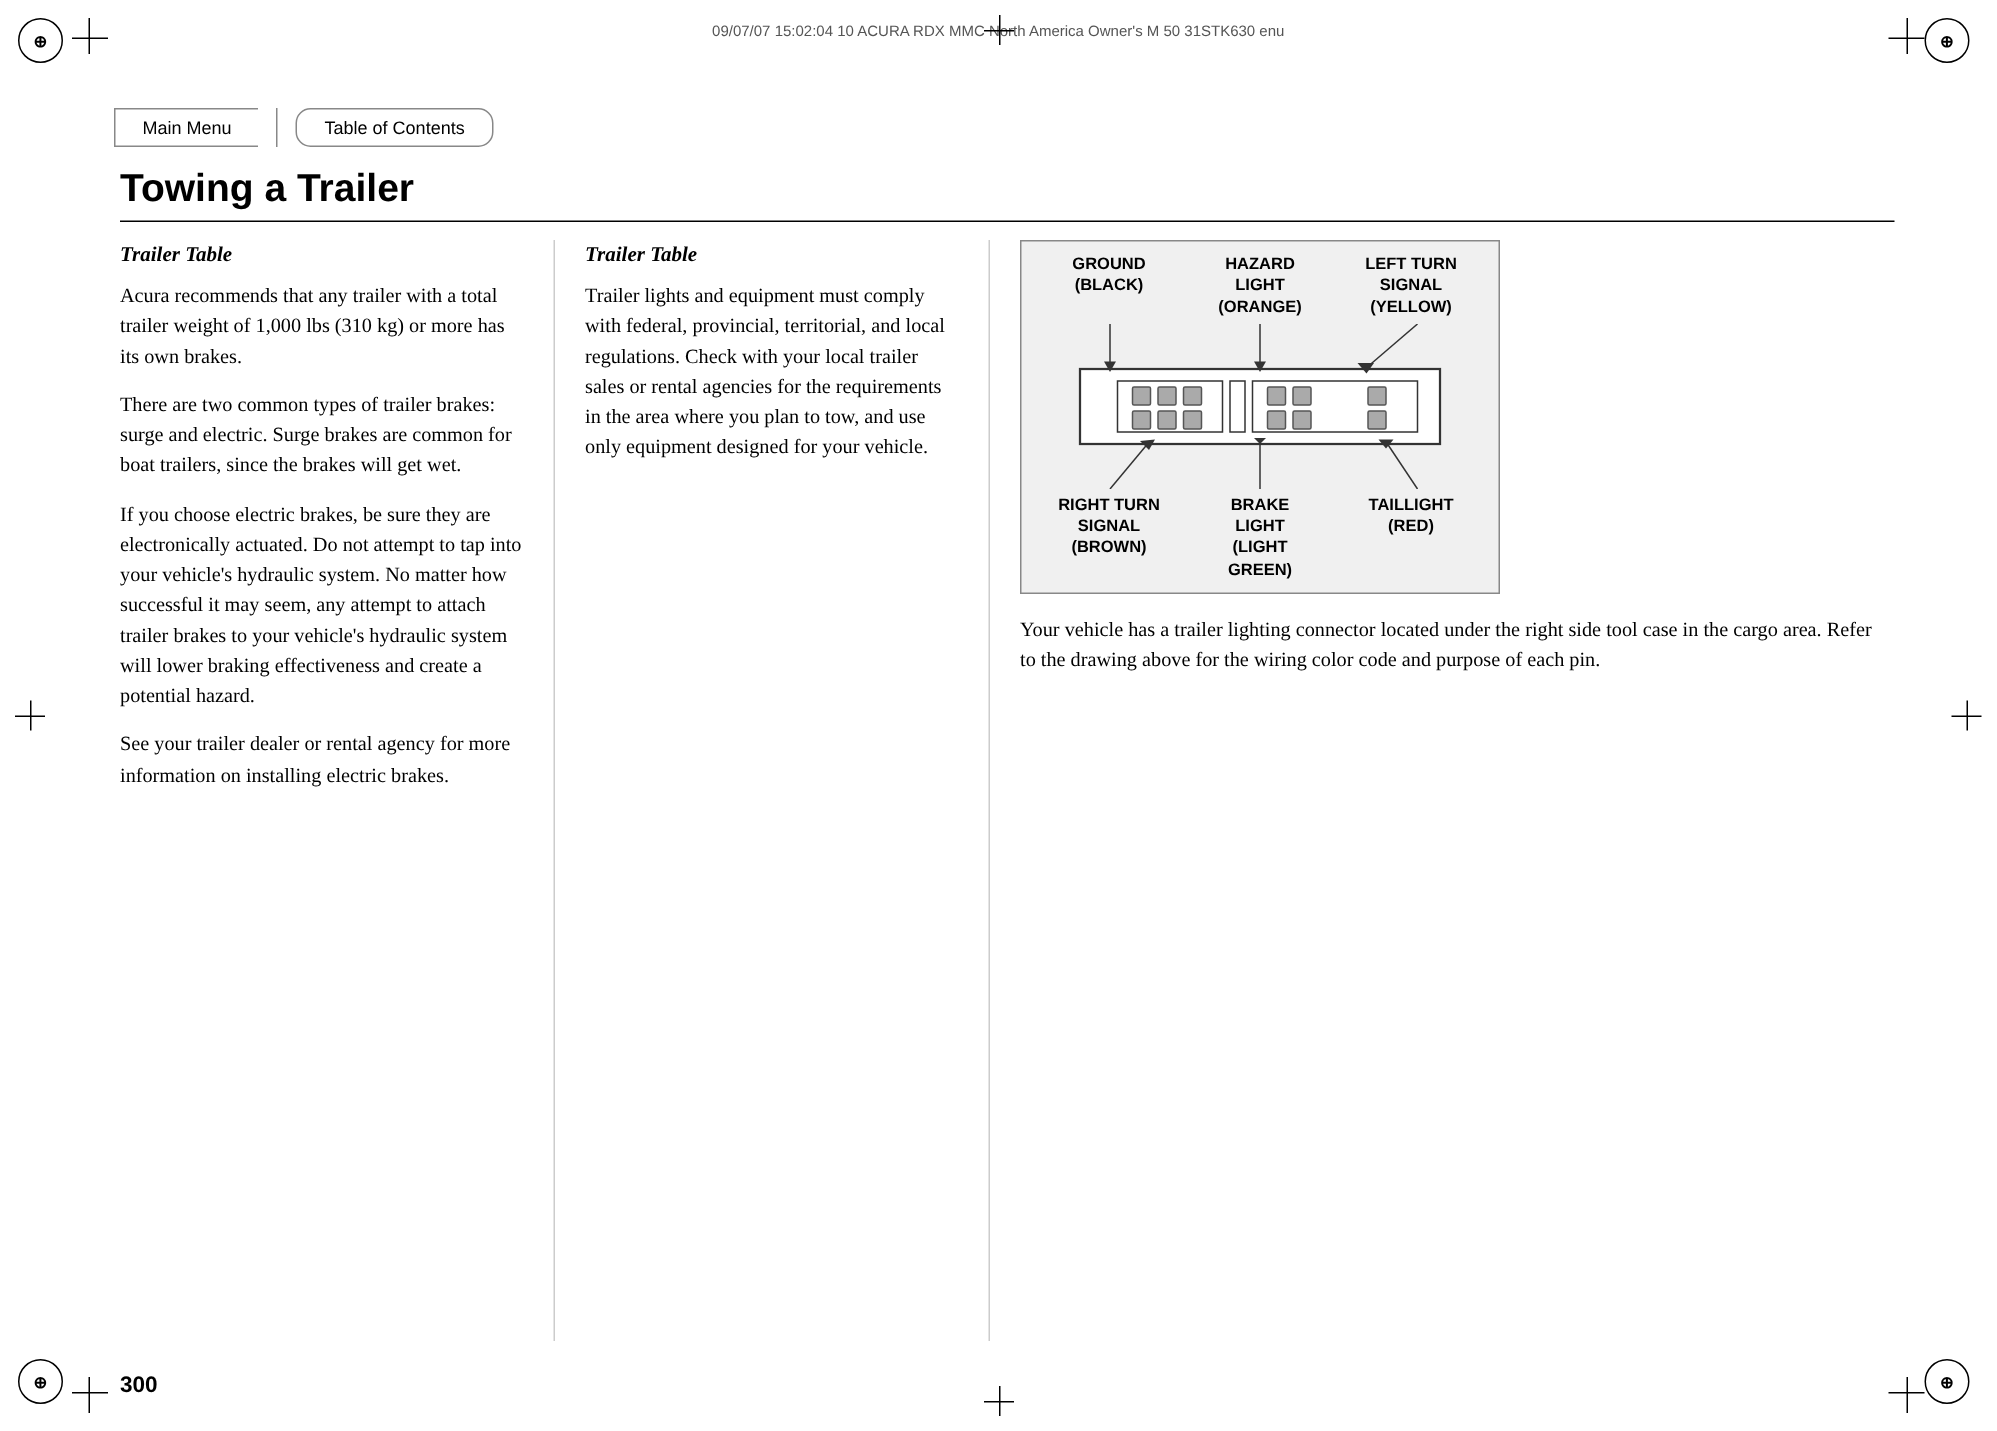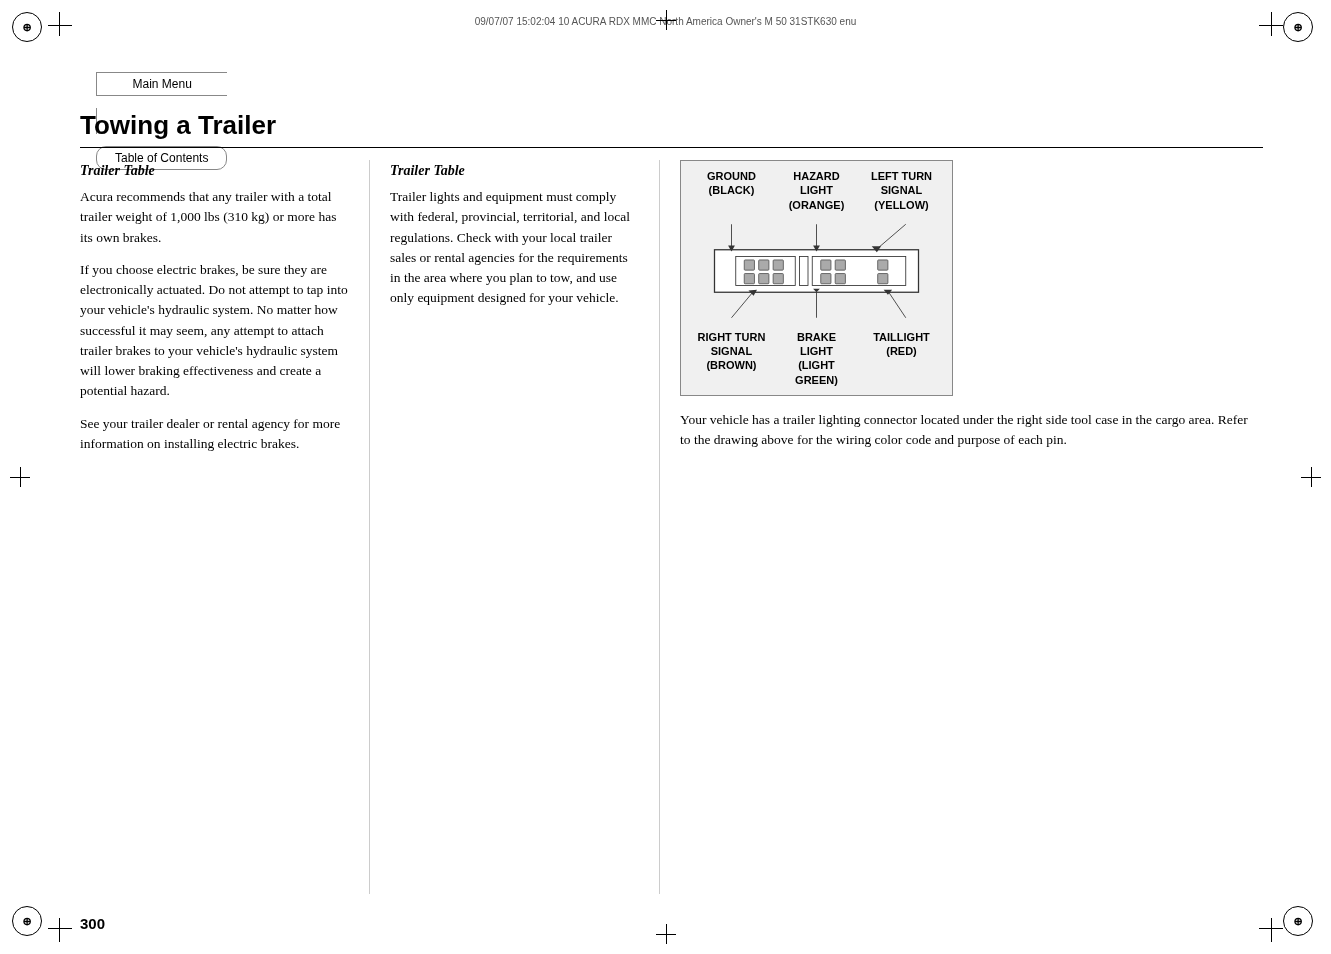--- a/index.html
+++ b/index.html
@@ -70,24 +70,23 @@
 
     .cross-top { top: 10px; left: 50%; transform: translateX(-50%); }
     .cross-bottom { bottom: 10px; left: 50%; transform: translateX(-50%); }
     .cross-left { left: 10px; top: 50%; transform: translateY(-50%); }
     .cross-right { right: 10px; top: 50%; transform: translateY(-50%); }
 
     
     .nav-buttons {
       position: absolute;
       top: 72px;
-      left: 96px;
+      left: 76px;
       display: flex;
       gap: 12px;
-      flex-direction: column;
     }
 
     .nav-btn {
       border: 1px solid #888;
       padding: 4px 18px;
       font-size: 12px;
       font-family: Arial, sans-serif;
       cursor: pointer;
       background: #fff;
     }
@@ -167,21 +166,21 @@
     .text-paragraph {
       margin-bottom: 12px;
     }
 
     
     .wiring-diagram {
       border: 1px solid #888;
       background: #f0f0f0;
       padding: 8px;
       margin-bottom: 14px;
-      width: 273px;
+      width: 320px;
     }
 
     .wiring-labels-top {
       display: flex;
       justify-content: space-between;
       font-size: 11px;
       font-weight: bold;
       font-family: Arial, sans-serif;
       margin-bottom: 4px;
       line-height: 1.3;
@@ -298,20 +297,21 @@
     <button class="nav-btn active">Table of Contents</button>
   </div>
 
   <div class="page-title">Towing a Trailer</div>
 
   <div class="main-content">
 
     <div class="col-left">
       <div class="section-title">Trailer Table</div>
       <div class="text-paragraph">Acura recommends that any trailer with a total trailer weight of 1,000 lbs (310 kg) or more has its own brakes.</div>
+      <div class="text-paragraph">There are two common types of trailer brakes: surge and electric. Surge brakes are common for boat trailers, since the brakes will get wet.</div>
       <div class="text-paragraph">If you choose electric brakes, be sure they are electronically actuated. Do not attempt to tap into your vehicle's hydraulic system. No matter how successful it may seem, any attempt to attach trailer brakes to your vehicle's hydraulic system will lower braking effectiveness and create a potential hazard.</div>
       <div class="text-paragraph">See your trailer dealer or rental agency for more information on installing electric brakes.</div>
     </div>
 
     <div class="col-middle">
       <div class="section-title">Trailer Table</div>
       <div class="text-paragraph">Trailer lights and equipment must comply with federal, provincial, territorial, and local regulations. Check with your local trailer sales or rental agencies for the requirements in the area where you plan to tow, and use only equipment designed for your vehicle.</div>
     </div>
 
     <div class="col-right">

